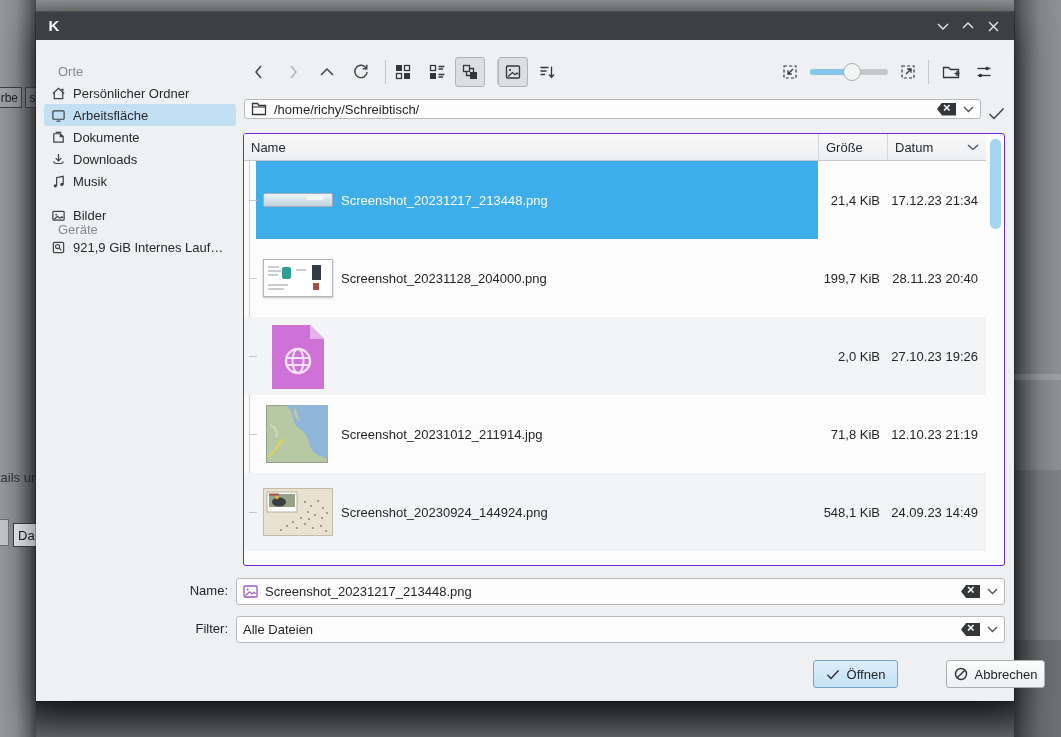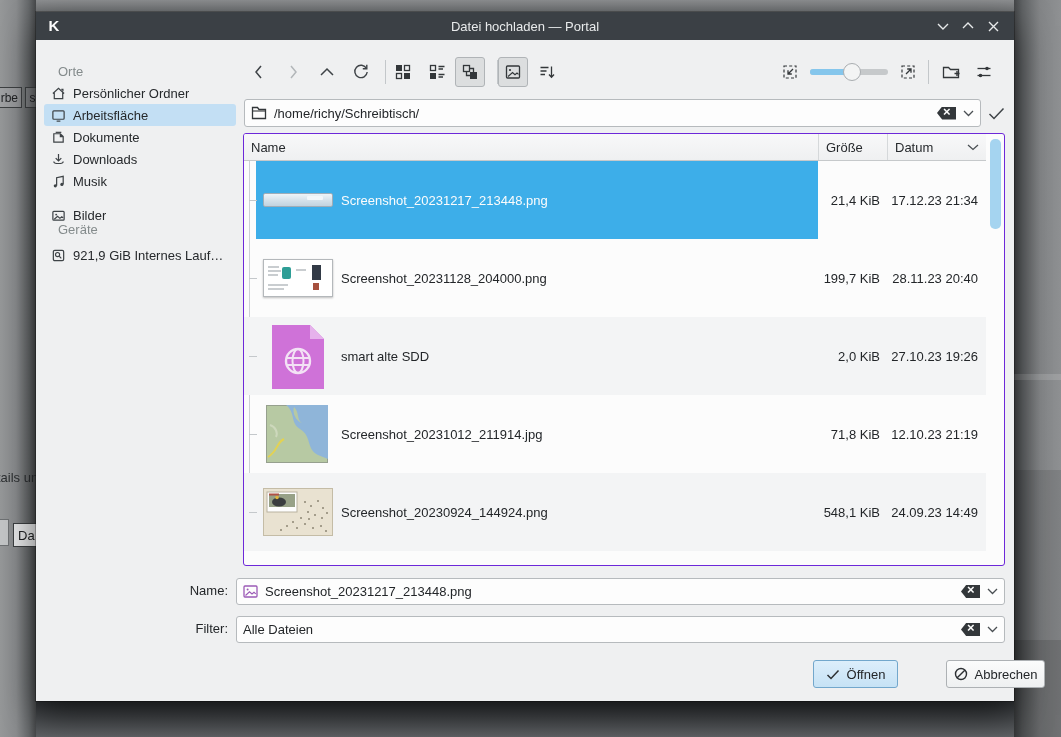--- a/index.html
+++ b/index.html
@@ -52,21 +52,21 @@
     justify-content:center; border-radius:3px; }
   .tbtn.pressed { background:#dcdedf; border:1px solid #b0b4b7; }
   .tsep { position:absolute; top:48px; width:1px; height:24px; background:#c3c7ca; }
   .slider-track { position:absolute; top:57px; width:78px; height:6px; border-radius:3px; background:#c6c9cb; }
   .slider-fill { position:absolute; left:0; top:0; width:42px; height:6px; border-radius:3px; background:#85c6ec; }
   .slider-handle { position:absolute; left:33px; top:-6px; width:18px; height:18px; border-radius:50%;
     background:#f3f4f4; border:1px solid #a9adb0; }
 
   
   .field { background:#fdfdfd; border:1px solid #b6babd; border-radius:3px; display:flex; align-items:center; }
-  .pathbar { position:absolute; left:208px; top:87px; width:737px; height:28px; padding:0 6px; gap:7px; }
+  .pathbar { position:absolute; left:208px; top:87px; width:737px; height:20px; padding:0 6px; gap:7px; }
   .field .grow { flex:1 1 auto; white-space:nowrap; overflow:hidden; }
   .clear-btn { width:19px; height:13px; background:#33373a; clip-path:polygon(27% 0,100% 0,100% 100%,27% 100%,0 50%);
     position:relative; flex:0 0 auto; }
   .clear-btn::after { content:"×"; position:absolute; left:6px; top:-3px; color:#fcfcfc; font-size:13px; font-weight:bold; }
   .apply-btn { position:absolute; left:947px; top:89px; width:26px; height:24px; display:flex; align-items:center; justify-content:center; }
 
   
   .view { position:absolute; left:207px; top:121px; width:762px; height:433px; background:#fcfcfc;
     border:1px solid #6d28d9; border-radius:3px; overflow:hidden; }
   .vheader { position:absolute; left:0; top:0; width:742px; height:27px;
@@ -142,21 +142,20 @@
   <div class="frag-graybox"></div>
   <div class="frag-box frag-da">
       <span>Da</span>
     </div>
 </div>
 
 <div class="dialog">
 
   <div class="titlebar">
     <span class="logo">K</span>
-    <span class="title">Datei hochladen — Portal</span>
     <span class="win-btn win-min">
       <svg width="12" height="8" viewBox="0 0 12 8">
           <polyline points="1,2 6,7 11,2" fill="none" stroke="#e7e9ea" stroke-width="1.4"></polyline>
         </svg>
     </span>
     <span class="win-btn win-max">
       <svg width="12" height="8" viewBox="0 0 12 8">
           <polyline points="1,6 6,1 11,6" fill="none" stroke="#e7e9ea" stroke-width="1.4"></polyline>
         </svg>
     </span>
@@ -208,21 +207,21 @@
     <svg width="15" height="15" viewBox="0 0 16 16">
         <rect x="2" y="3.5" width="12" height="9.5" rx="1" fill="none" stroke="#3e4347" stroke-width="1.3"></rect>
         <circle cx="5.5" cy="7" r="1" fill="#3e4347"></circle>
         <path d="M3.5 12 L7 8.8 L9.5 11 L11.5 9.3 L13 10.6" fill="none" stroke="#3e4347" stroke-width="1.2"></path>
       </svg>
     <span class="lbl">Bilder</span>
   </div>
 
   <div class="side-header" style="top:210px;">Geräte</div>
 
-  <div class="place" style="top:232px;text-align:right;">
+  <div class="place" style="top:224px;text-align:right;">
     <svg width="15" height="15" viewBox="0 0 16 16">
         <rect x="2.5" y="2.5" width="11" height="11" rx="1.5" fill="none" stroke="#3e4347" stroke-width="1.3"></rect>
         <circle cx="7" cy="7" r="2.2" fill="none" stroke="#3e4347" stroke-width="1.2"></circle>
         <path d="M8.8 8.8 L11 11" stroke="#3e4347" stroke-width="1.2"></path>
       </svg>
     <span class="lbl">921,9 GiB Internes Lauf…</span>
   </div>
 
   <div class="tbtn" style="left:208px;">
     <svg width="16" height="16" viewBox="0 0 16 16">
@@ -381,21 +380,20 @@
         <div class="tree-stub" style="top:39px;"></div>
         <div class="thumb thumb3">
           <svg width="52" height="64" viewBox="0 0 52 64">
             <path d="M0 0 H38 L52 14 V64 H0 Z" fill="#cf72d8"></path>
             <path d="M38 0 L52 14 H38 Z" fill="#e6b2ec"></path>
             <circle cx="26" cy="36" r="12" fill="none" stroke="#f3e2f5" stroke-width="2.4"></circle>
             <ellipse cx="26" cy="36" rx="5.5" ry="12" fill="none" stroke="#f3e2f5" stroke-width="2"></ellipse>
             <path d="M14.5 33 h23 M15 40 h22" stroke="#f3e2f5" stroke-width="2"></path>
           </svg>
         </div>
-        <div class="fname">smart alte SDD</div>
         <div class="fsize">2,0 KiB</div>
         <div class="fdate">27.10.23 19:26</div>
       </div>
 
       <div class="frow">
         <div class="tree-stub" style="top:39px;"></div>
         <div class="thumb thumb4">
           <svg width="62" height="58" viewBox="0 0 62 58">
             <rect x="0.5" y="0.5" width="61" height="57" fill="#b7c9a3" stroke="#96a08e"></rect>
             <path d="M20 0 C30 8 24 18 34 24 C46 31 40 44 52 50 L62 54 V0 Z" fill="#8fb5d9"></path>

